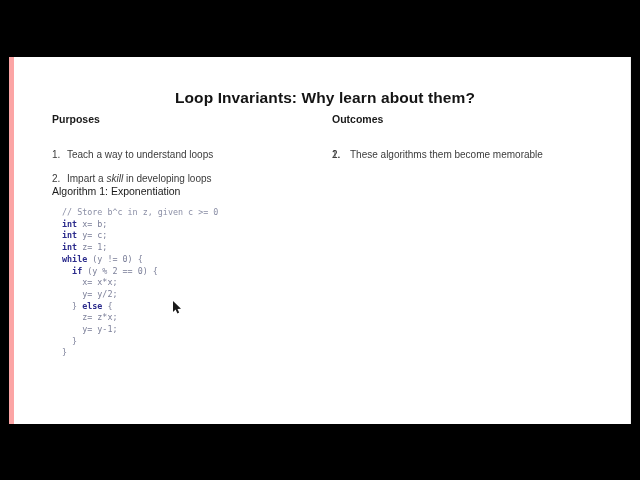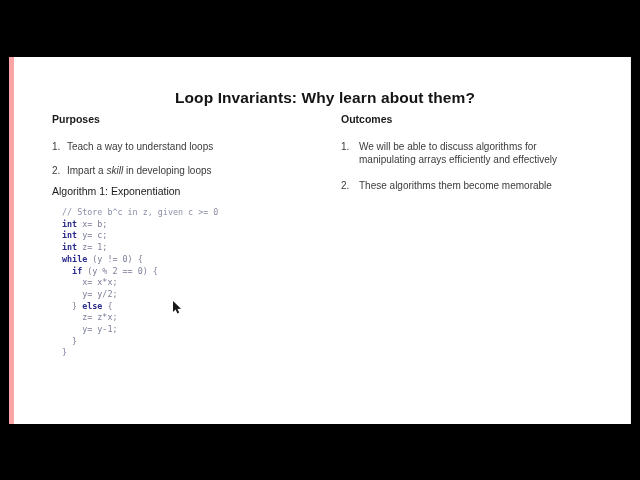--- a/index.html
+++ b/index.html
@@ -56,30 +56,30 @@
 
   
   .col-left {
     position: absolute;
     left: 38px;
     top: 56px;
     width: 255px;
   }
   .col-right {
     position: absolute;
-    left: 327px;
+    left: 318px;
     top: 56px;
     width: 250px;
   }
 
   .section-head {
     font-size: 10.5px;
     font-weight: bold;
     color: #1a1a1a;
-    margin: 0 0 15px 0;
+    margin: 0 0 23px 0;
   }
 
   ol.numlist {
     list-style: none;
     margin: 0;
     padding: 0;
   }
   ol.numlist li {
     font-size: 10px;
     color: #3b3b3b;
@@ -156,21 +156,21 @@
       <div class="section-head">Purposes</div>
       <ol class="numlist" id="purposes-list">
           <li><span class="num">1.</span>Teach a way to understand loops</li>
           <li><span class="num">2.</span>Impart a <i>skill</i> in developing loops</li>
         </ol>
     </div>
 
     <div class="col-right">
       <div class="section-head">Outcomes</div>
       <ol class="numlist" id="outcomes-list">
-          <li><span class="num">1.</span><span>We will be able to discuss algorithms for manipulating arrays efficiently and effectively</span></li>
+          <li><span class="num">1.</span></li>
           <li><span class="num">2.</span><span>These algorithms them become memorable</span></li>
         </ol>
     </div>
 
     <div id="algo-block">
       <div id="algo-head">Algorithm 1: Exponentiation</div>
       <pre id="code"><span><span class="cm">// Store b^c in z, given c &gt;= 0</span></span>
 <span><span class="kw">int</span><span class=""> x= b;</span></span>
 <span><span class="kw">int</span><span class=""> y= c;</span></span>
 <span><span class="kw">int</span><span class=""> z= 1;</span></span>

